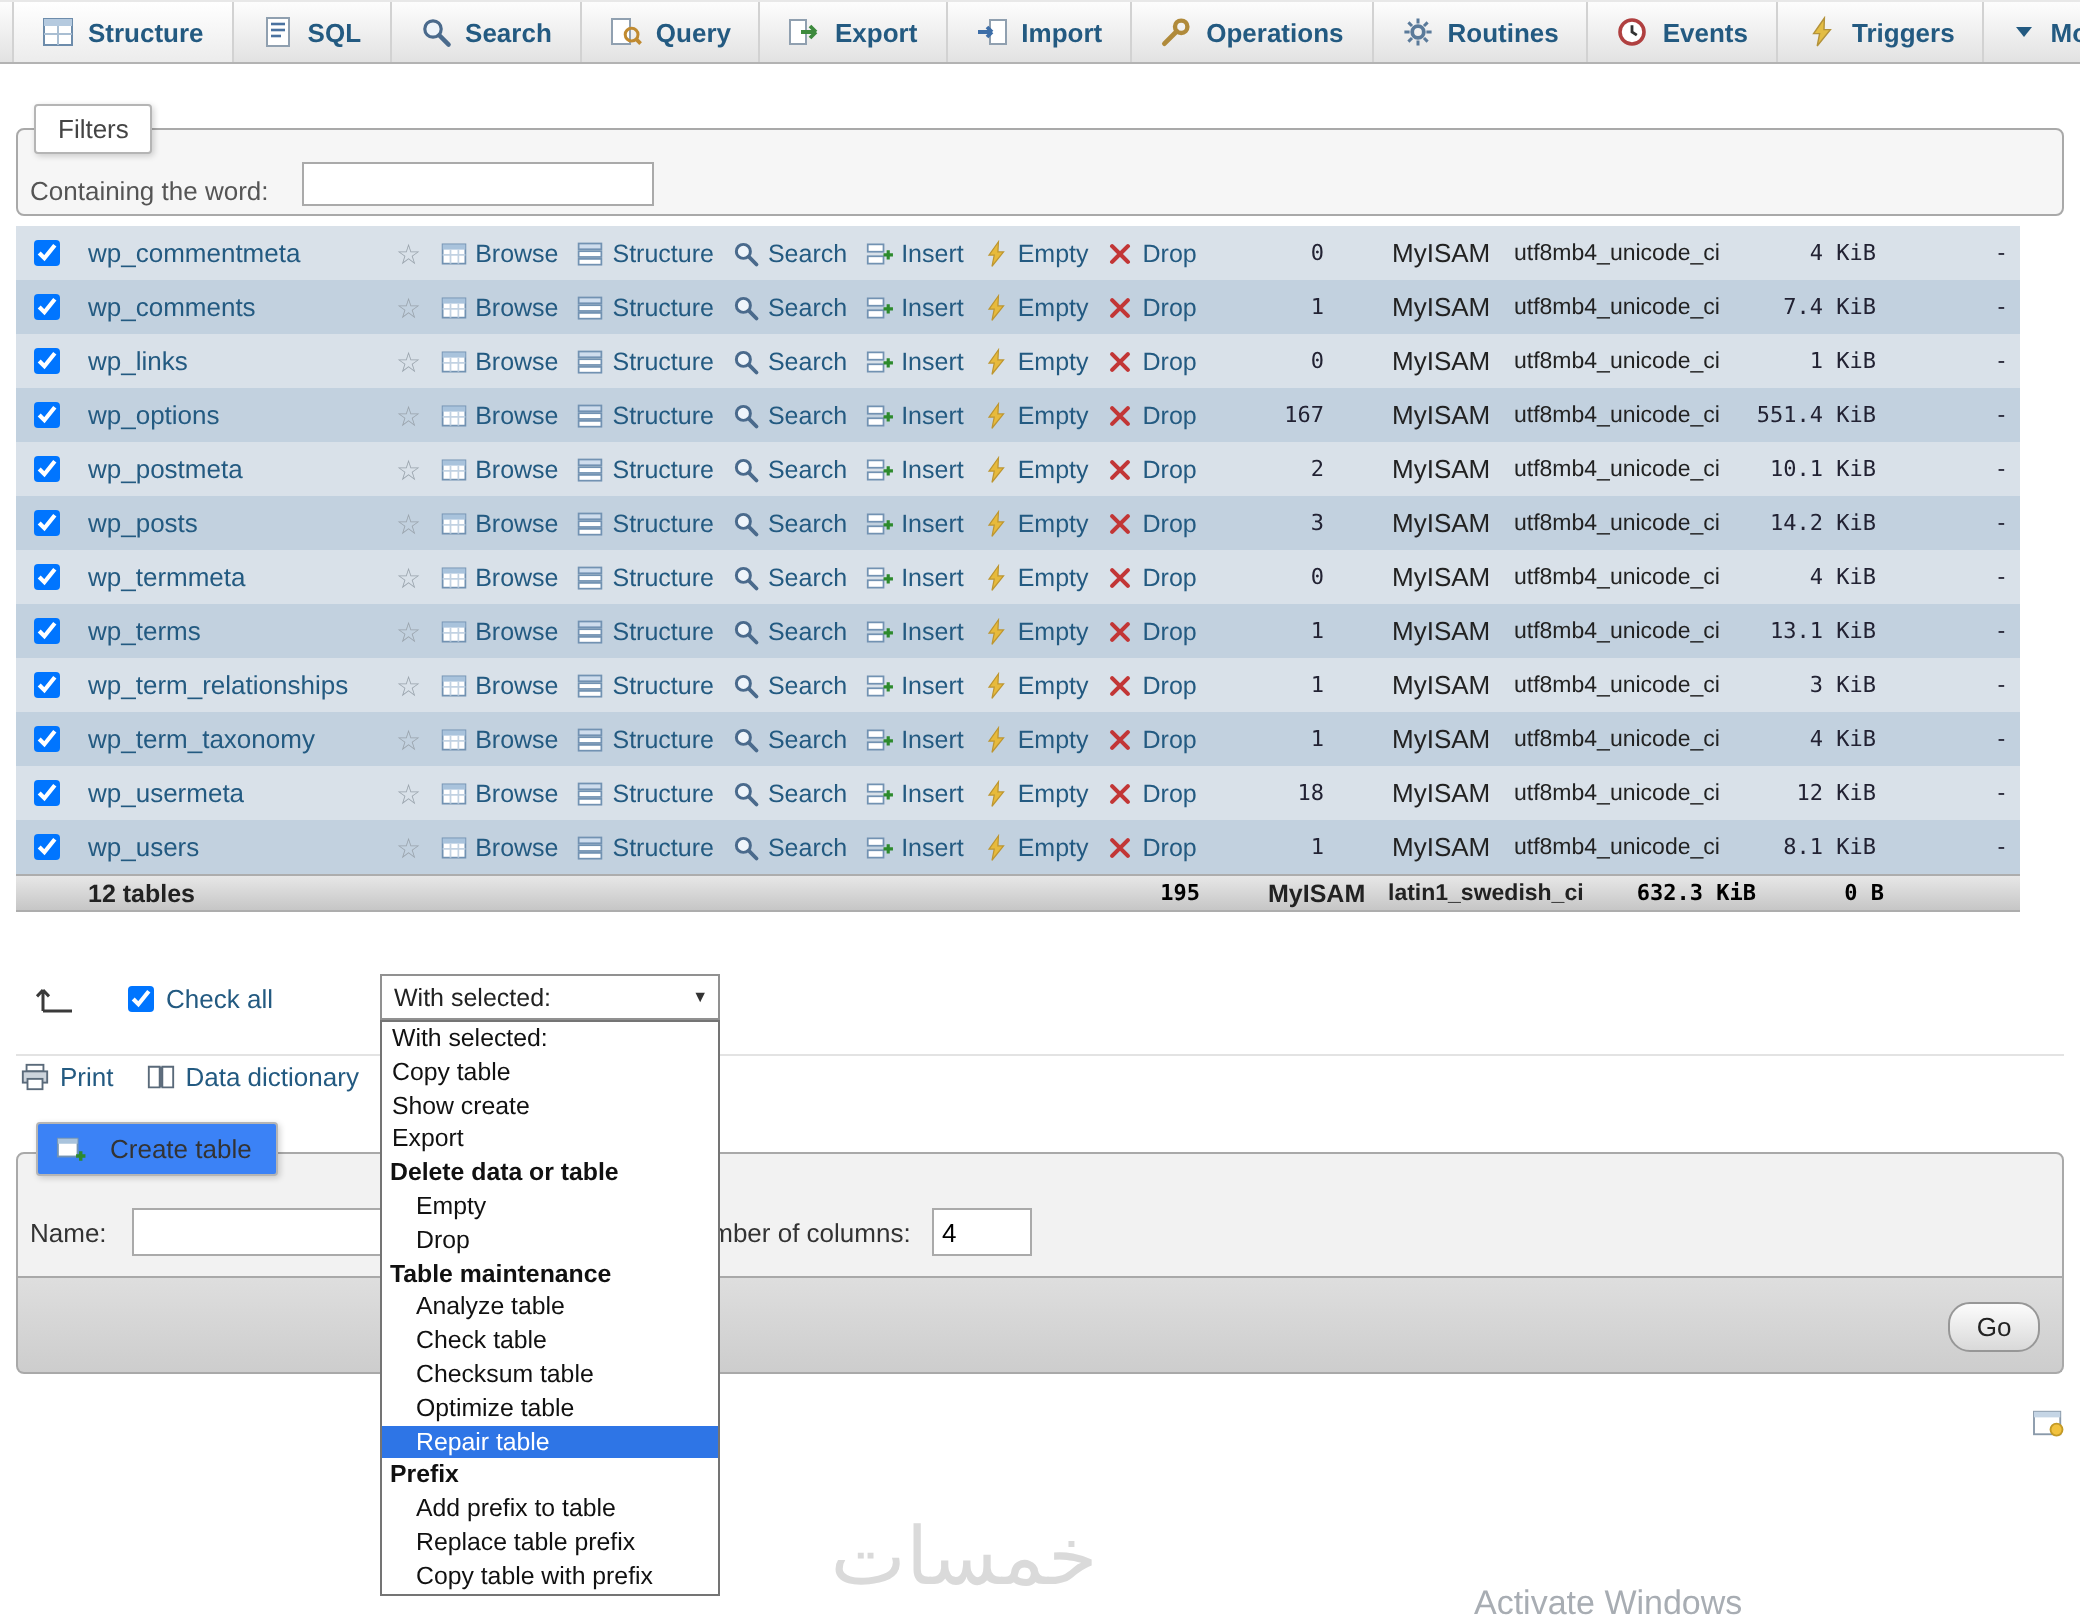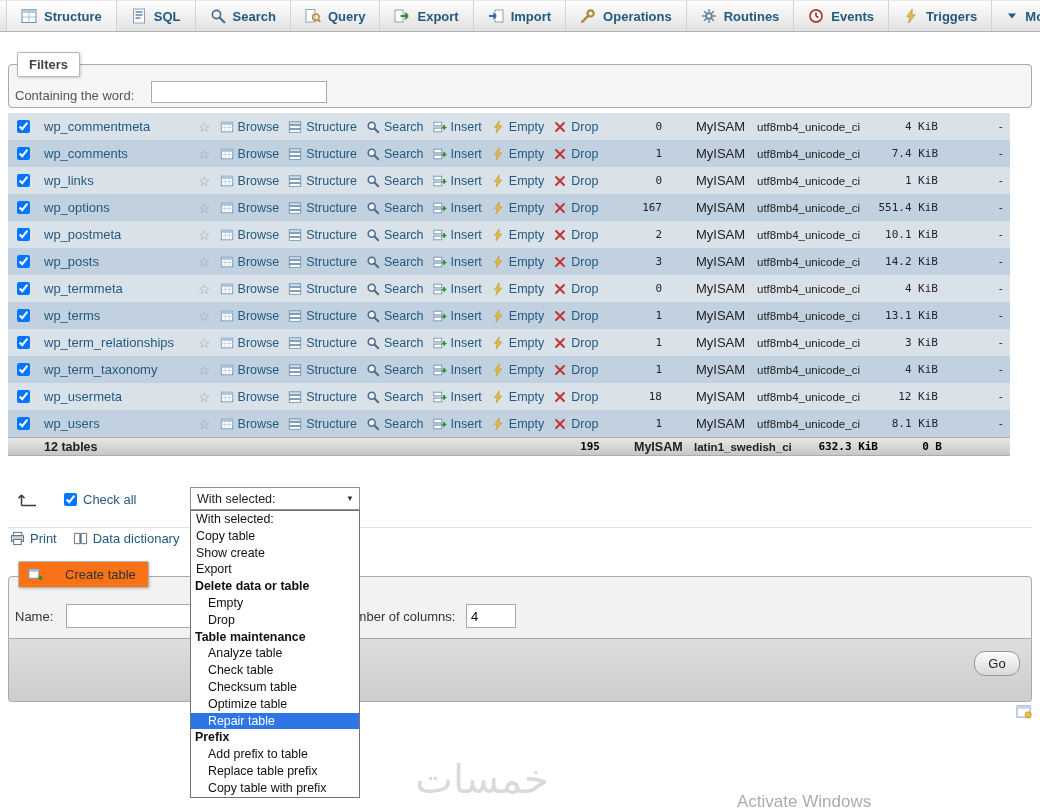--- a/index.html
+++ b/index.html
@@ -10,21 +10,21 @@
 .icon svg{display:block}
 
 
 .topnav{position:absolute;top:0;left:0;width:1040px;height:32px;display:flex;align-items:stretch;background:linear-gradient(#fdfdfd,#e2e2e2);border-bottom:1px solid #b3b3b3;border-top:1px solid #e8e8e8;padding-left:6px}
 .tab{display:flex;align-items:center;gap:7px;padding:0 14px;border-right:1px solid #d2d2d2;color:#235a81;font-weight:bold;font-size:13px;cursor:pointer;white-space:nowrap}
 .tab:first-child{border-left:1px solid #d2d2d2}
 .tab.active{background:linear-gradient(#fff,#ececec)}
 
 
 .filters{position:absolute;left:8px;top:52px;width:1024px;height:56px;border:1px solid #a9a9a9;border-radius:4px;background:#f6f6f6}
-.filters legend{margin-left:8px;background:#fff;border:1px solid #b5b5b5;border-radius:2px;padding:4px 11px;font-weight:bold;font-size:13px;color:#444;box-shadow:1px 1px 3px rgba(0,0,0,.18)}
+.filters legend{margin-left:8px;background:#fff;border:1px solid #b5b5b5;border-radius:2px;padding:4px 11px;font-weight:normal;font-size:13px;color:#444;box-shadow:1px 1px 3px rgba(0,0,0,.18)}
 .filters-row{display:flex;align-items:flex-end;gap:17px;padding:4px 0 0 6px}
 .filters-row label{color:#555}
 .filters-row input{width:176px;height:22px;border:1px solid #aaa;padding:2px 4px;font-size:13px;font-family:inherit;background:#fff}
 
 
 .dbtable{position:absolute;left:8px;top:113px;width:1002px}
 .thead,.trow,.tfoot{display:grid;grid-template-columns:30px 158px 432px 62px 63px 135px 60px 62px;align-items:center}
 .thead{height:22px;background:linear-gradient(#eaeef2,#c2ccd5);border-top:1px solid #9aa7b2;border-bottom:1px solid #9aa7b2;font-weight:bold;color:#14141e}
 .trow{height:27px}
 .trow.odd{background:#d9e1e9}
@@ -64,28 +64,28 @@
 .opt.group{font-weight:bold;padding-left:4px}
 .opt.option-indent{padding-left:17px}
 .opt.selected{background:#2e75e6;color:#ffffff}
 
 
 .sep{position:absolute;left:8px;top:527px;width:1024px;border-top:1px solid #e3e3e3}
 .printrow{position:absolute;left:10px;top:531px;display:flex;align-items:center;gap:16px}
 .plink{display:inline-flex;align-items:center;gap:5px;font-size:13px}
 
 
-.ct-legend{position:absolute;left:18px;top:561px;background:#f97316;border:1px solid #b5b5b5;border-radius:2px;padding:5px 12px 5px 9px;display:flex;align-items:center;gap:22px;color:#333;box-shadow:1px 1px 3px rgba(0,0,0,.18);z-index:2}
+.ct-legend{position:absolute;left:18px;top:561px;background:#3b82f6;border:1px solid #b5b5b5;border-radius:2px;padding:5px 12px 5px 9px;display:flex;align-items:center;gap:12px;color:#333;box-shadow:1px 1px 3px rgba(0,0,0,.18);z-index:2}
 .ctfs{position:absolute;left:8px;top:576px;width:1024px;height:63px;border:1px solid #a9a9a9;border-radius:4px 4px 0 0;background:#f2f2f2;z-index:1}
 .ctfs label{position:absolute;color:#333}
 .lbl-name{left:6px;top:32px}
 .inp-name{position:absolute;left:57px;top:27px;width:150px;height:24px;border:1px solid #aaa;padding:2px 4px;font-size:13px;font-family:inherit}
 .lbl-cols{left:330px;top:32px}
 .inp-cols{position:absolute;left:457px;top:27px;width:50px;height:24px;border:1px solid #aaa;padding:2px 4px;font-size:13px;font-family:inherit}
-.ctfooter{position:absolute;left:8px;top:639px;width:1024px;height:63px;background:linear-gradient(#dedede,#cdcdcd);border:1px solid #a9a9a9;border-top:none;border-radius:0 0 4px 4px;z-index:1}
+.ctfooter{position:absolute;left:8px;top:639px;width:1024px;height:48px;background:linear-gradient(#dedede,#cdcdcd);border:1px solid #a9a9a9;border-top:none;border-radius:0 0 4px 4px;z-index:1}
 .go{position:absolute;right:11px;top:12px;width:46px;height:25px;border:1px solid #979797;border-radius:11px;background:linear-gradient(#fcfcfc,#d9d9d9);font-size:13px;color:#222;cursor:pointer;font-family:inherit}
 
 .cornericon{position:absolute;left:1016px;top:704px;cursor:pointer}
 .watermark{position:absolute;left:0;top:756px;width:964px;text-align:center;font-size:40px;color:#dadada;font-family:"DejaVu Sans",sans-serif;direction:rtl}
 .activate{position:absolute;left:737px;top:792px;font-size:17px;color:#a8adb3}
 </style>
 </head>
 <body>
 
 <div class="topnav">

